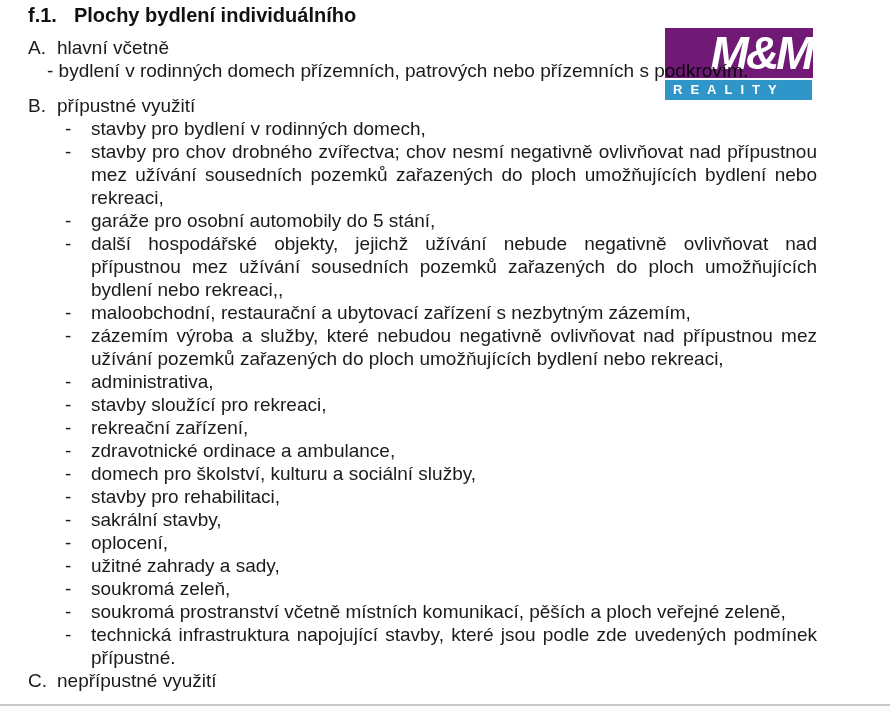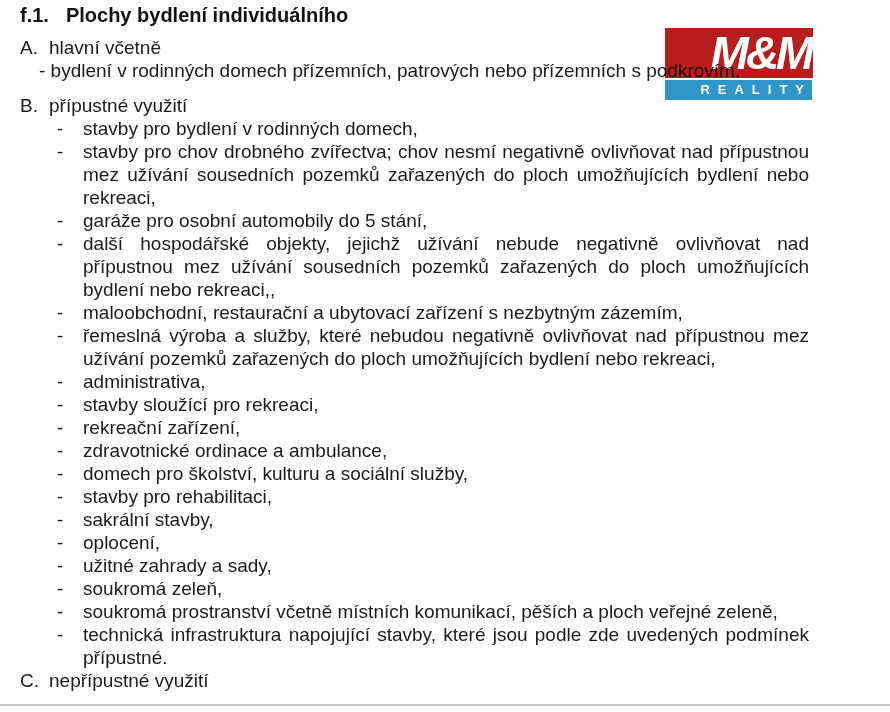--- a/index.html
+++ b/index.html
@@ -14,21 +14,21 @@
   }
   .page {
     position: relative;
     width: 890px;
     height: 712px;
     background: #ffffff;
     overflow: hidden;
   }
   .content {
     position: relative;
-    margin: 0 77px 0 20px;
+    margin: 0 77px 0 28px;
     width: 789px;
   }
   
   .doc-heading {
     margin: 4px 0 0 0;
     font-size: 20px;
     line-height: 23px;
     font-weight: bold;
     color: #111111;
   }
@@ -85,21 +85,21 @@
     font-size: 46px;
     letter-spacing: -3px;
     line-height: 50px;
     font-style: italic;
   }
   .logo-bottom {
     margin-top: 2px;
     width: 147px;
     height: 20px;
     line-height: 20px;
-    text-align: right;
+    text-align: left;
     color: #ffffff;
     font-weight: bold;
     font-size: 13px;
     letter-spacing: 8px;
     text-indent: 8px;
   }
   
   .bottom-line {
     position: absolute;
     left: 0; top: 704px;
@@ -114,21 +114,21 @@
     background: #fbfbfb;
     z-index: 6;
   }
 </style>
 </head>
 <body>
 
 <div class="page">
 
   <div class="logo">
-    <div class="logo-top" style="background: #b91c1c; padding-left: 44px;">M&amp;M</div>
+    <div class="logo-top" style="background: #701a75; padding-left: 44px;">M&amp;M</div>
     <div class="logo-bottom" style="background: rgb(48, 149, 200);">REALITY</div>
   </div>
 
   <div class="content">
     <h1 class="doc-heading">
       <span class="h-num">f.1.</span><span class="h-title">Plochy bydlení individuálního</span>
     </h1>
     <div id="sections-container">
     <section class="doc-section sec-a">
       <div class="section-heading">
@@ -142,21 +142,21 @@
       <div class="section-heading">
         <span class="sec-label">B.</span>
         <span class="sec-title">přípustné využití</span>
       </div>
     <ul class="bullet-list">
             <li class="bullet-item"><span class="dash">-</span><span class="li-text">stavby pro bydlení v rodinných domech,</span></li>
             <li class="bullet-item"><span class="dash">-</span><span class="li-text">stavby pro chov drobného zvířectva; chov nesmí negativně ovlivňovat nad přípustnou mez užívání sousedních pozemků zařazených do ploch umožňujících bydlení nebo rekreaci,</span></li>
             <li class="bullet-item"><span class="dash">-</span><span class="li-text">garáže pro osobní automobily do 5 stání,</span></li>
             <li class="bullet-item"><span class="dash">-</span><span class="li-text">další hospodářské objekty, jejichž užívání nebude negativně ovlivňovat nad přípustnou mez užívání sousedních pozemků zařazených do ploch umožňujících bydlení nebo rekreaci,,</span></li>
             <li class="bullet-item"><span class="dash">-</span><span class="li-text">maloobchodní, restaurační a ubytovací zařízení s nezbytným zázemím,</span></li>
-            <li class="bullet-item"><span class="dash">-</span><span class="li-text">řemeslná výroba a služby, které nebudou negativně ovlivňovat nad přípustnou mez užívání pozemků zařazených do ploch umožňujících bydlení nebo rekreaci,</span></li>
+            <li class="bullet-item"><span class="dash">-</span><span class="li-text">zázemím výroba a služby, které nebudou negativně ovlivňovat nad přípustnou mez užívání pozemků zařazených do ploch umožňujících bydlení nebo rekreaci,</span></li>
             <li class="bullet-item"><span class="dash">-</span><span class="li-text">administrativa,</span></li>
             <li class="bullet-item"><span class="dash">-</span><span class="li-text">stavby sloužící pro rekreaci,</span></li>
             <li class="bullet-item"><span class="dash">-</span><span class="li-text">rekreační zařízení,</span></li>
             <li class="bullet-item"><span class="dash">-</span><span class="li-text">zdravotnické ordinace a ambulance,</span></li>
             <li class="bullet-item"><span class="dash">-</span><span class="li-text">domech pro školství, kulturu a sociální služby,</span></li>
             <li class="bullet-item"><span class="dash">-</span><span class="li-text">stavby pro rehabilitaci,</span></li>
             <li class="bullet-item"><span class="dash">-</span><span class="li-text">sakrální stavby,</span></li>
             <li class="bullet-item"><span class="dash">-</span><span class="li-text">oplocení,</span></li>
             <li class="bullet-item"><span class="dash">-</span><span class="li-text">užitné zahrady a sady,</span></li>
             <li class="bullet-item"><span class="dash">-</span><span class="li-text">soukromá zeleň,</span></li>

